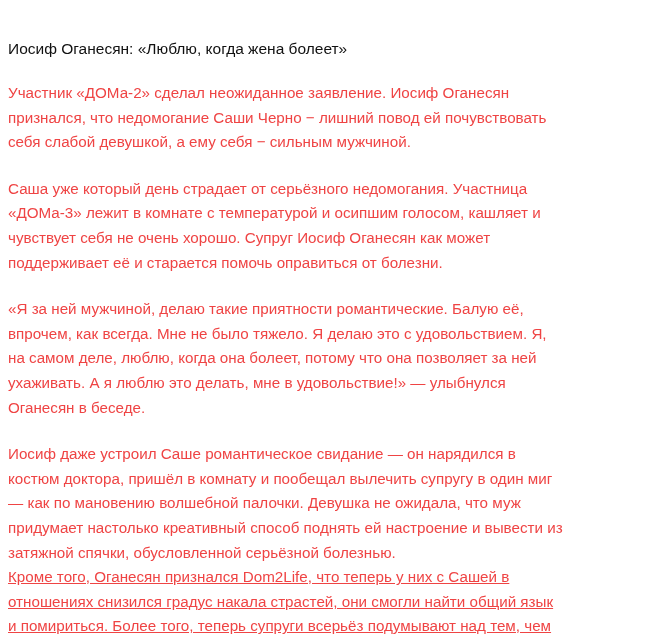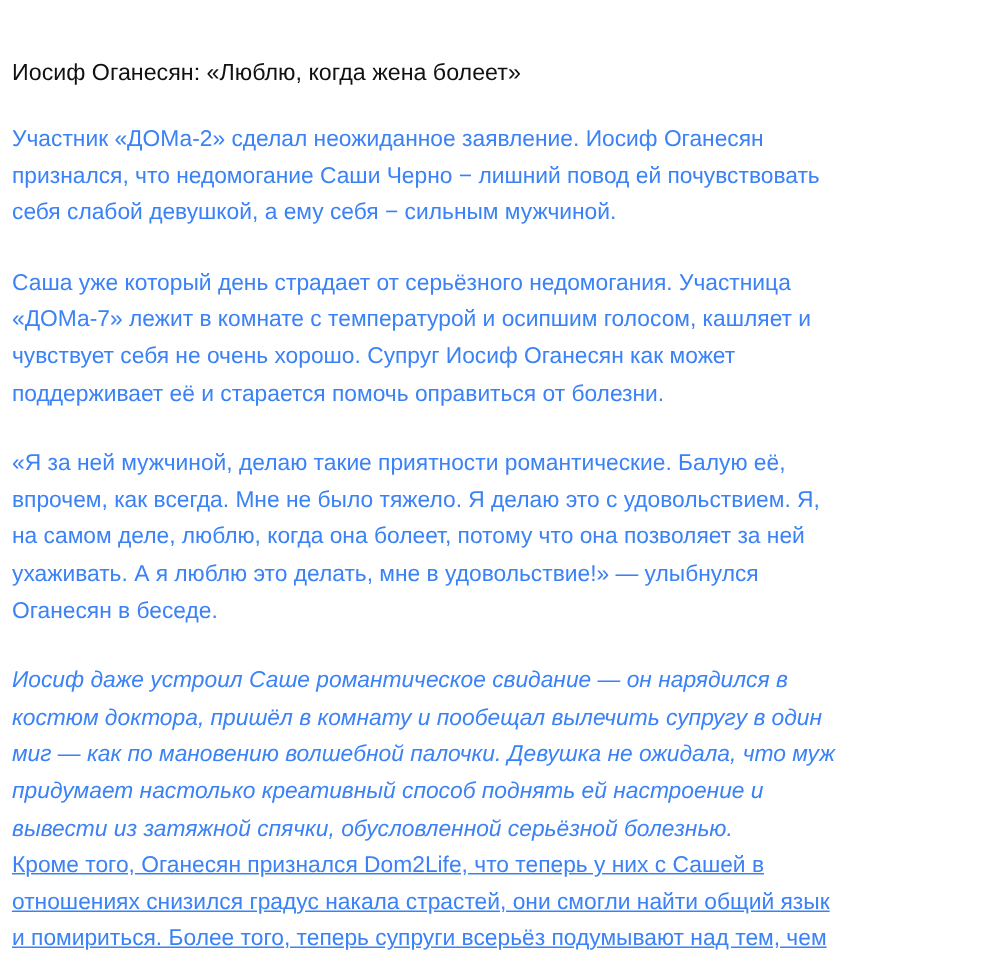--- a/index.html
+++ b/index.html
@@ -24,36 +24,35 @@
   .article-title {
     font-size: 15.5px;
     line-height: 20px;
     color: #111111;
     margin: 0 0 22px 0;
     font-weight: normal;
   }
   .para {
     font-size: 15.2px;
     line-height: 24.6px;
-    color: #3b82f6;
+    color: #ef4444;
     margin: 0 0 22px 0;
     text-align: left;
   }
   .para.tight {
     margin-bottom: 0;
-    font-style: italic;
   }
   .para.last {
     margin-bottom: 0;
     text-decoration: underline;
   }
 </style>
 </head>
 <body>
 
 <div class="page">
   <h1 class="article-title">Иосиф Оганесян: «Люблю, когда жена болеет»</h1>
   <p class="para">Участник «ДОМа-2» сделал неожиданное заявление. Иосиф Оганесян признался, что недомогание Саши Черно − лишний повод ей почувствовать себя слабой девушкой, а ему себя − сильным мужчиной.</p>
-  <p class="para">Саша уже который день страдает от серьёзного недомогания. Участница «ДОМа-7» лежит в комнате с температурой и осипшим голосом, кашляет и чувствует себя не очень хорошо. Супруг Иосиф Оганесян как может поддерживает её и старается помочь оправиться от болезни.</p>
+  <p class="para">Саша уже который день страдает от серьёзного недомогания. Участница «ДОМа-3» лежит в комнате с температурой и осипшим голосом, кашляет и чувствует себя не очень хорошо. Супруг Иосиф Оганесян как может поддерживает её и старается помочь оправиться от болезни.</p>
   <p class="para">«Я за ней мужчиной, делаю такие приятности романтические. Балую её, впрочем, как всегда. Мне не было тяжело. Я делаю это с удовольствием. Я, на самом деле, люблю, когда она болеет, потому что она позволяет за ней ухаживать. А я люблю это делать, мне в удовольствие!» — улыбнулся Оганесян в беседе.</p>
   <p class="para tight">Иосиф даже устроил Саше романтическое свидание — он нарядился в костюм доктора, пришёл в комнату и пообещал вылечить супругу в один миг — как по мановению волшебной палочки. Девушка не ожидала, что муж придумает настолько креативный способ поднять ей настроение и вывести из затяжной спячки, обусловленной серьёзной болезнью.</p>
   <p class="para last">Кроме того, Оганесян признался Dom2Life, что теперь у них с Сашей в отношениях снизился градус накала страстей, они смогли найти общий язык и помириться. Более того, теперь супруги всерьёз подумывают над тем, чем будут заниматься за периметром и как будут выстраивать семейную жизнь вне «ДОМа-2», поскольку уже созрели для нового этапа.</p>
 </div>
 
 </body></html>

